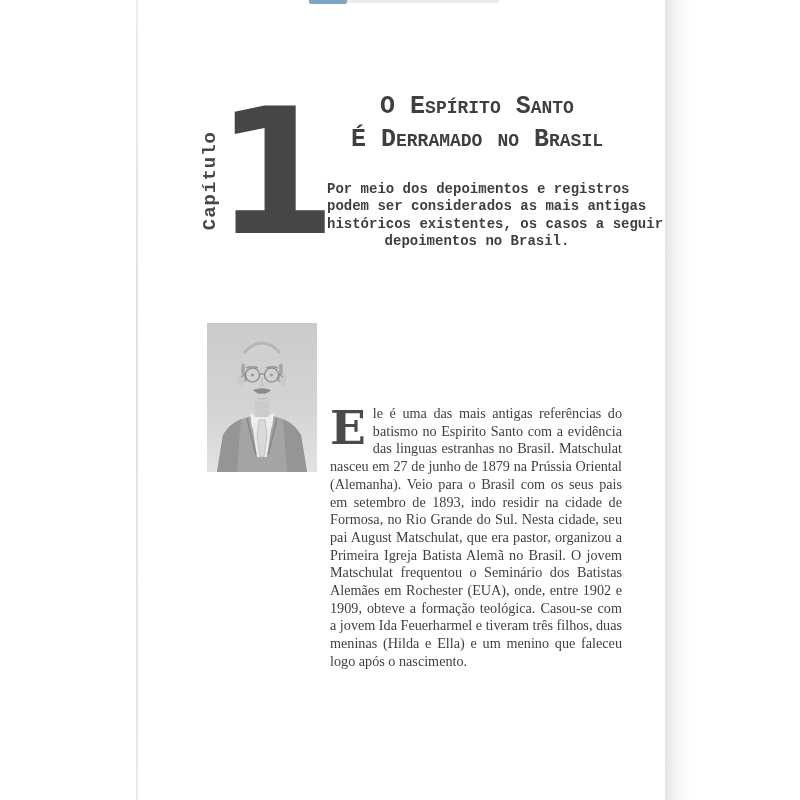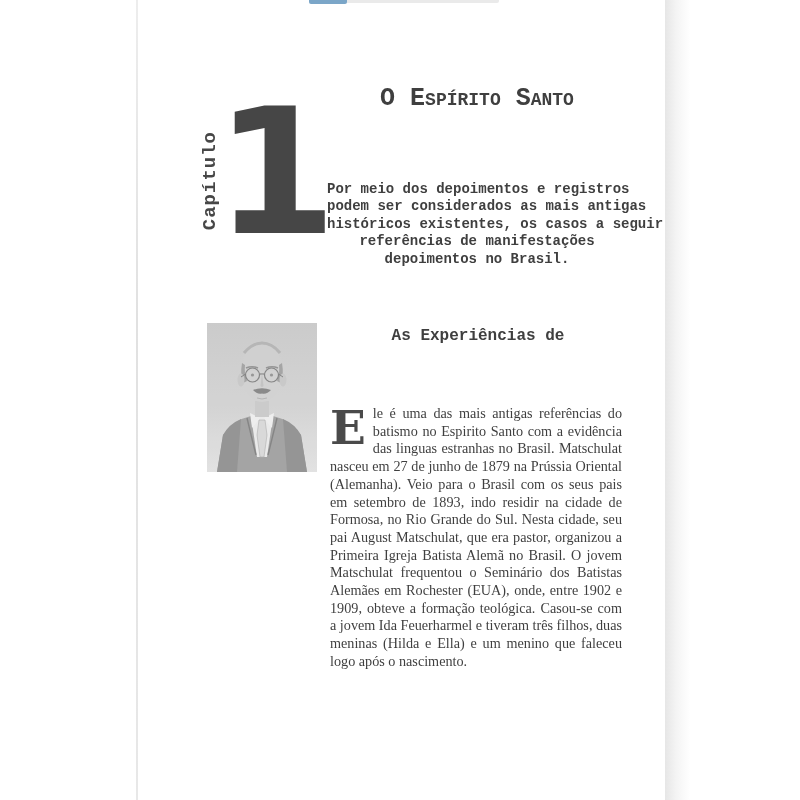--- a/index.html
+++ b/index.html
@@ -37,21 +37,21 @@
     font-size:19px; letter-spacing:1px; color:var(--ink2);
     line-height:1.15;
   }
   .chapter-number {
     position:absolute; left:215px; top:85px;
     font-family:"DejaVu Sans", sans-serif; font-weight:700;
     font-size:175px; line-height:1; color:#464646;
   }
 
   .chapter-title {
-    position:absolute; left:327px; top:82px; width:300px; text-align:center;
+    position:absolute; left:327px; top:90px; width:300px; text-align:center;
     font-family:"Liberation Mono", monospace; font-weight:700;
     font-variant:small-caps; font-size:25px; line-height:33px; color:var(--ink);
   }
   .chapter-title .line { white-space:nowrap; }
 
   .chapter-intro {
     position:absolute; left:327px; top:181px; width:300px; text-align:center;
     font-family:"Liberation Mono", monospace; font-weight:700;
     font-size:14px; line-height:17.4px; color:var(--ink);
   }
@@ -92,27 +92,27 @@
 <div class="page-left-edge"></div>
 <div class="page-right-shadow"></div>
 
 <div>
 
   <div class="chapter-label">Capítulo</div>
   <div class="chapter-number">1</div>
 
   <div class="chapter-title">
     <div class="line">O Espírito Santo</div>
+    <div class="line">É Derramado no Brasil</div>
   </div>
 
   <div class="chapter-intro">
     <div class="line">Por meio dos depoimentos e registros</div>
     <div class="line">podem ser considerados as mais antigas</div>
     <div class="line">históricos existentes, os casos a seguir</div>
-    <div class="line">referências de manifestações</div>
     <div class="line">depoimentos no Brasil.</div>
   </div>
 
   <div class="portrait" title="Fotografia em preto e branco de Fritz Matschulat">
     <svg viewBox="0 0 110 149" xmlns="http://www.w3.org/2000/svg">
       <defs>
         <linearGradient id="pgbg" x1="0" y1="0" x2="0" y2="1">
           <stop offset="0" stop-color="#c6c6c6"></stop>
           <stop offset="0.55" stop-color="#cfcfcf"></stop>
           <stop offset="1" stop-color="#dfdfdf"></stop>
@@ -158,20 +158,19 @@
 
         <path d="M55 50 L53.5 63 Q55 65 56.5 63 Z" fill="#bdbdbd"></path>
         <path d="M46 67 Q55 63.5 64 67 Q60 71.5 55 70.5 Q50 71.5 46 67 Z" fill="#7d7d7d"></path>
         <path d="M50 75 Q55 77 60 75" stroke="#adadad" stroke-width="1" fill="none"></path>
       </g>
       <rect width="110" height="149" fill="#ffffff" opacity="0.10"></rect>
     </svg>
   </div>
 
   <div class="section-heading">
-    <div class="line">As Experiências de</div>
   </div>
 
   <div class="body-copy">
     <p class="para1"><span class="dropcap">E</span><span>le é uma das mais antigas referências do batismo no Espirito Santo com a evidência das linguas estranhas no Brasil. Matschulat nasceu em 27 de junho de 1879 na Prússia Oriental (Alemanha). Veio para o Brasil com os seus pais em setembro de 1893, indo residir na cidade de Formosa, no Rio Grande do Sul. Nesta cidade, seu pai August Matschulat, que era pastor, organizou a Primeira Igreja Batista Alemã no Brasil. O jovem Matschulat frequentou o Seminário dos Batistas Alemães em Rochester (EUA), onde, entre 1902 e 1909, obteve a formação teológica. Casou-se com a jovem Ida Feuerharmel e tiveram três filhos, duas meninas (Hilda e Ella) e um menino que faleceu logo após o nascimento.</span></p>
   </div>
 
 </div>
 
 </body></html>

